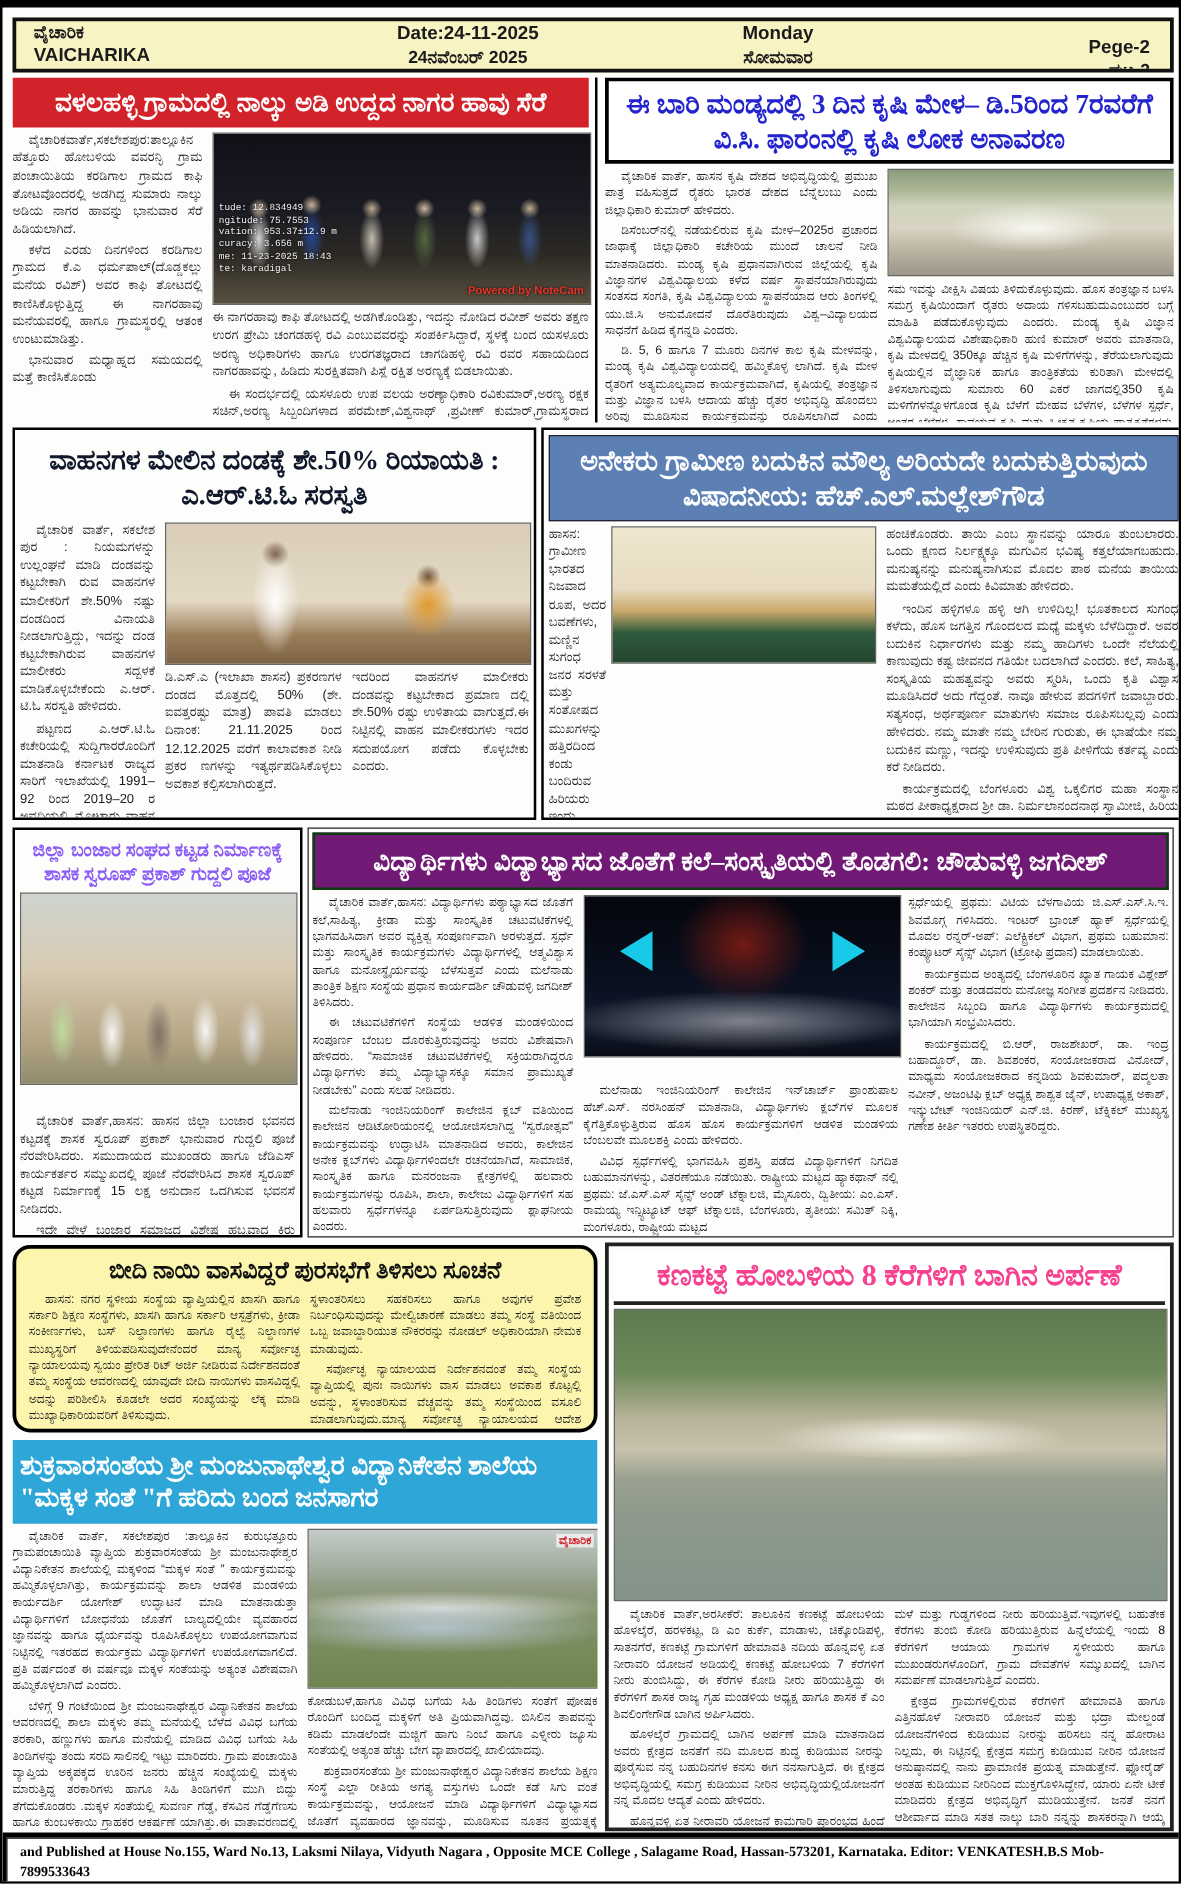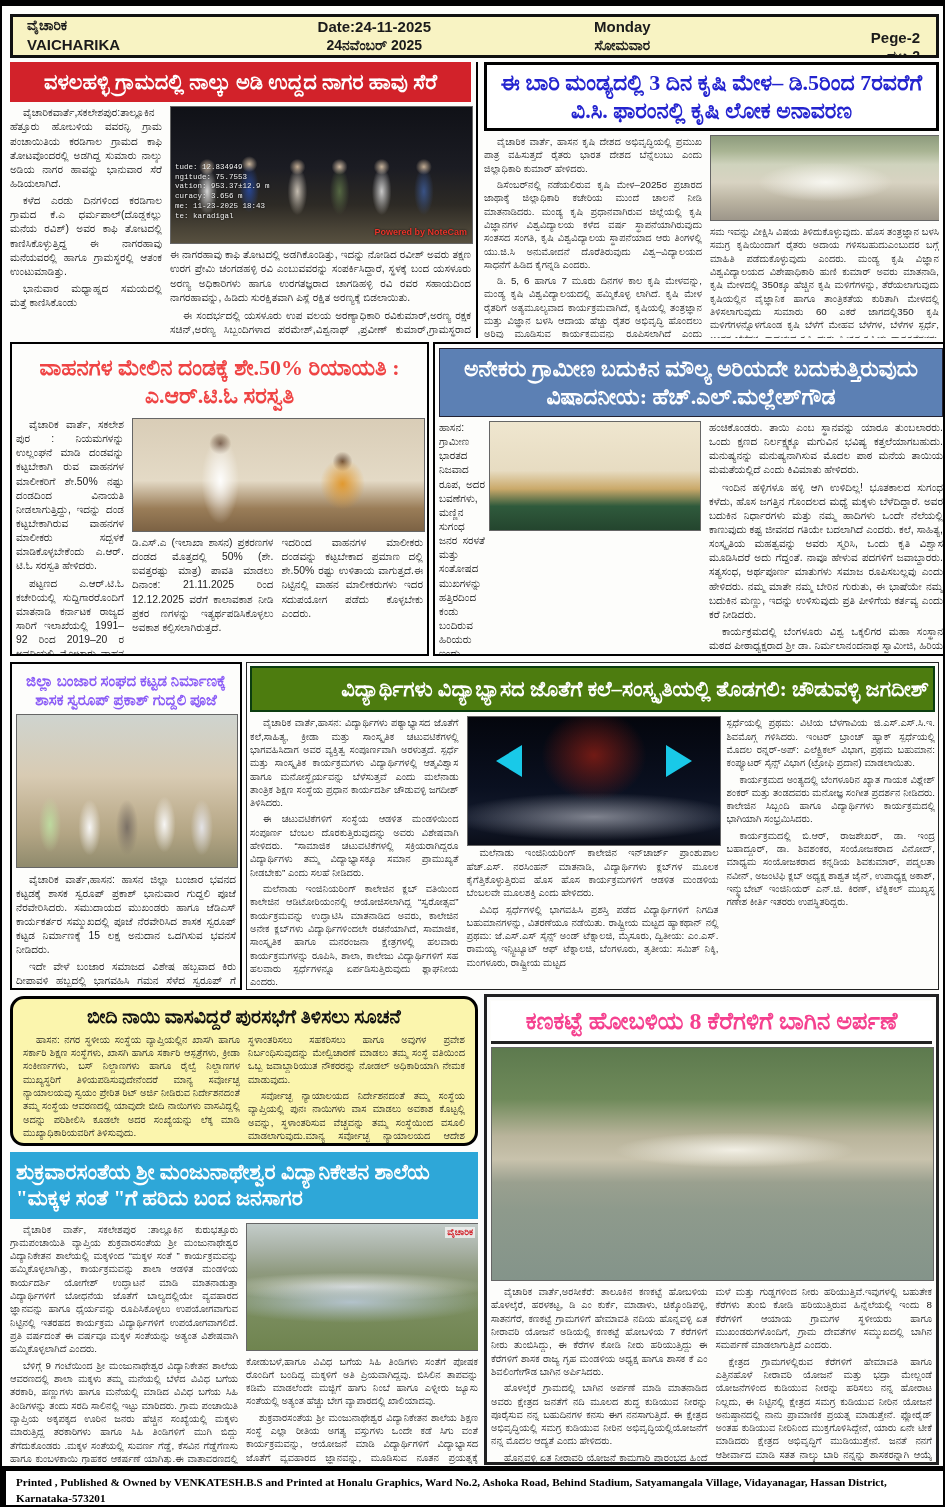--- a/index.html
+++ b/index.html
@@ -11,24 +11,24 @@
   .mast{background:#f8f3c3;border:3px solid #111;display:flex;align-items:center;}
   .mast .cell{flex:1;text-align:center;line-height:1.25;}
   .mast .cell.first{text-align:left;padding-left:14px;flex:.9;}
   .mast .cell.last{text-align:right;padding-right:16px;flex:.7;margin-top:22px;}
   .mast b{font-size:15px;}
   .mast .kn{font-size:14px;font-weight:bold;}
   
   .hl{font-weight:bold;text-align:center;line-height:1.25;font-family:Liberation Serif, serif;}
   .hl-red-band{background:#d2222a;color:#fff;font-size:21px;padding:7px 2px;}
   .hl-blue-box{border:3px solid #000;color:#2424cf;font-size:22px;padding:4px 6px;background:#fff;}
-  .hl-red-text{color:#ef4444;font-size:22px;padding:6px 2px;}
+  .hl-red-text{color:#0f172a;font-size:22px;padding:6px 2px;}
   .hl-blueband{background:#5c80b4;color:#fff;font-size:22px;padding:6px 4px;border:1px solid #223;}
   .hl-maroon{color:#8b5cf6;font-size:15px;padding:4px 1px;}
-  .hl-green{background:#4d7c0f;color:#fff;font-size:21px;padding:8px 4px;border:2px solid #0c3d10;text-align:right;}
+  .hl-green{background:#701a75;color:#fff;font-size:21px;padding:8px 4px;border:2px solid #0c3d10;}
   .hl-yellow{color:#111;font-size:19px;padding:2px 2px 4px;}
   .hl-pink{color:#f5418f;font-size:24px;padding:5px 2px;background:#fff;border-bottom:3px solid #222;}
   .hl-cyan{background:#2ea7d8;color:#fff;font-size:21px;padding:7px 6px;text-align:left;}
   
   .bp{font-size:10.4px;line-height:1.36;text-align:justify;margin:0 0 3px;text-indent:13px;}
   .bp.small{font-size:9.8px;}
   .cols{display:flex;gap:8px;}
   .col{flex:1;min-width:0;}
   
   .ph{position:relative;border:1px solid #666;overflow:hidden;}
@@ -188,39 +188,39 @@
         <p class="bp" style="text-indent:0;">ಹಂಚಿಕೊಂಡರು. ತಾಯಿ ಎಂಬ ಸ್ಥಾನವನ್ನು ಯಾರೂ ತುಂಬಲಾರರು. ಒಂದು ಕ್ಷಣದ ನಿರ್ಲಕ್ಷ್ಯಕ್ಕೂ ಮಗುವಿನ ಭವಿಷ್ಯ ಕತ್ತಲೆಯಾಗಬಹುದು. ಮನುಷ್ಯನನ್ನು ಮನುಷ್ಯನಾಗಿಸುವ ಮೊದಲ ಪಾಠ ಮನೆಯ ತಾಯಿಯ ಮಮತೆಯಲ್ಲಿದೆ ಎಂದು ಕಿವಿಮಾತು ಹೇಳಿದರು.</p>
         <p class="bp">ಇಂದಿನ ಹಳ್ಳಿಗಳೂ ಹಳ್ಳಿ ಆಗಿ ಉಳಿದಿಲ್ಲ! ಭೂತಕಾಲದ ಸುಗಂಧ ಕಳೆದು, ಹೊಸ ಜಗತ್ತಿನ ಗೊಂದಲದ ಮಧ್ಯೆ ಮಕ್ಕಳು ಬೆಳೆದಿದ್ದಾರೆ. ಅವರ ಬದುಕಿನ ನಿರ್ಧಾರಗಳು ಮತ್ತು ನಮ್ಮ ಹಾದಿಗಳು ಒಂದೇ ನೆಲೆಯಲ್ಲಿ ಕಾಣುವುದು ಕಷ್ಟ ಜೀವನದ ಗತಿಯೇ ಬದಲಾಗಿದೆ ಎಂದರು. ಕಲೆ, ಸಾಹಿತ್ಯ, ಸಂಸ್ಕೃತಿಯ ಮಹತ್ವವನ್ನು ಅವರು ಸ್ಮರಿಸಿ, ಒಂದು ಕೃತಿ ವಿಶ್ವಾಸ ಮೂಡಿಸಿದರೆ ಅದು ಗೆದ್ದಂತೆ. ನಾವೂ ಹೇಳುವ ಪದಗಳಿಗೆ ಜವಾಬ್ದಾರರು. ಸತ್ಯಸಂಧ, ಅರ್ಥಪೂರ್ಣ ಮಾತುಗಳು ಸಮಾಜ ರೂಪಿಸಬಲ್ಲವು ಎಂದು ಹೇಳಿದರು. ನಮ್ಮ ಮಾತೇ ನಮ್ಮ ಬೇರಿನ ಗುರುತು, ಈ ಭಾಷೆಯೇ ನಮ್ಮ ಬದುಕಿನ ಮಣ್ಣು, ಇದನ್ನು ಉಳಿಸುವುದು ಪ್ರತಿ ಪೀಳಿಗೆಯ ಕರ್ತವ್ಯ ಎಂದು ಕರೆ ನೀಡಿದರು.</p>
         <p class="bp">ಕಾರ್ಯಕ್ರಮದಲ್ಲಿ ಬೆಂಗಳೂರು ವಿಶ್ವ ಒಕ್ಕಲಿಗರ ಮಹಾ ಸಂಸ್ಥಾನ ಮಠದ ಪೀಠಾಧ್ಯಕ್ಷರಾದ ಶ್ರೀ ಡಾ. ನಿರ್ಮಲಾನಂದನಾಥ ಸ್ವಾಮೀಜಿ, ಹಿರಿಯ ಸಾಹಿತಿ ಆರ್.ಪಿ. ವೆಂಕಟೇಶ್ ಮೂರ್ತಿ, ಸಾಹಿತಿ ಮತ್ತು ರಂಗಕರ್ಮಿ ಉಮೇಶ್ ತೆಂಕಣಹಳ್ಳಿ, ಸಾಹಿತಿ ದಯಾ ಗಂಗನಘಟ್ಟ, ಚನ್ನರಾಯಪಟ್ಟಣ ತಾಲೂಕು ಕಸಾಪ ಅಧ್ಯಕ್ಷ ಹೆಚ್.ಎನ್, ಲೋಕೇಶ್ ಇತರರು ಉಪಸ್ಥಿತರಿದ್ದರು.</p>
       </div>
     </div>
   </div>
 
   <div class="abs" style="left:8px;top:656px;width:232px;height:328px;border:2px solid #000;padding:4px;">
     <div class="hl hl-maroon">ಜಿಲ್ಲಾ ಬಂಜಾರ ಸಂಘದ ಕಟ್ಟಡ ನಿರ್ಮಾಣಕ್ಕೆ ಶಾಸಕ ಸ್ವರೂಪ್ ಪ್ರಕಾಶ್ ಗುದ್ದಲಿ ಪೂಜೆ</div>
     <div class="ph ph-banjara" style="width:100%;height:152px;"></div>
-    <p class="bp" style="margin-top:5px;">ವೈಚಾರಿಕ ವಾರ್ತೆ,ಹಾಸನ: ಹಾಸನ ಜಿಲ್ಲಾ  ಬಂಜಾರ ಭವನದ ಕಟ್ಟಡಕ್ಕೆ ಶಾಸಕ ಸ್ವರೂಪ್ ಪ್ರಕಾಶ್ ಭಾನುವಾರ ಗುದ್ದಲಿ ಪೂಜೆ ನೆರವೇರಿಸಿದರು. ಸಮುದಾಯದ ಮುಖಂಡರು ಹಾಗೂ ಜೆಡಿಎಸ್ ಕಾರ್ಯಕರ್ತರ ಸಮ್ಮುಖದಲ್ಲಿ ಪೂಜೆ ನೆರವೇರಿಸಿದ ಶಾಸಕ ಸ್ವರೂಪ್ ಕಟ್ಟಡ ನಿರ್ಮಾಣಕ್ಕೆ 15 ಲಕ್ಷ ಅನುದಾನ ಒದಗಿಸುವ ಭವನಸೆ ನೀಡಿದರು.</p>
+    <p class="bp" style="margin-top:23px;">ವೈಚಾರಿಕ ವಾರ್ತೆ,ಹಾಸನ: ಹಾಸನ ಜಿಲ್ಲಾ  ಬಂಜಾರ ಭವನದ ಕಟ್ಟಡಕ್ಕೆ ಶಾಸಕ ಸ್ವರೂಪ್ ಪ್ರಕಾಶ್ ಭಾನುವಾರ ಗುದ್ದಲಿ ಪೂಜೆ ನೆರವೇರಿಸಿದರು. ಸಮುದಾಯದ ಮುಖಂಡರು ಹಾಗೂ ಜೆಡಿಎಸ್ ಕಾರ್ಯಕರ್ತರ ಸಮ್ಮುಖದಲ್ಲಿ ಪೂಜೆ ನೆರವೇರಿಸಿದ ಶಾಸಕ ಸ್ವರೂಪ್ ಕಟ್ಟಡ ನಿರ್ಮಾಣಕ್ಕೆ 15 ಲಕ್ಷ ಅನುದಾನ ಒದಗಿಸುವ ಭವನಸೆ ನೀಡಿದರು.</p>
     <p class="bp">ಇದೇ ವೇಳೆ ಬಂಜಾರ ಸಮಾಜದ ವಿಶೇಷ ಹಬ್ಬವಾದ ಕಿರು ದೀಪಾವಳಿ ಹಬ್ಬದಲ್ಲಿ ಭಾಗವಹಿಸಿ ಗಮನ ಸೆಳೆದ ಸ್ವರೂಪ್ ಗೆ ಸಮಾಜದ ಮುಖಂಡರು ಅಭಿನಂದನೆ ಸಲ್ಲಿಸಿ ಸನ್ಯಾಸಿ ಗೌರವಿಸಿದರು.</p>
   </div>
 
   <div class="abs" style="left:244px;top:656px;width:693px;height:328px;border:1px solid #222;padding:3px;">
     <div class="hl hl-green">ವಿದ್ಯಾರ್ಥಿಗಳು ವಿದ್ಯಾಭ್ಯಾಸದ ಜೊತೆಗೆ ಕಲೆ–ಸಂಸ್ಕೃತಿಯಲ್ಲಿ ತೊಡಗಲಿ: ಚೌಡುವಳ್ಳಿ ಜಗದೀಶ್</div>
     <div class="cols" style="margin-top:4px;">
       <div class="col">
         <p class="bp small">ವೈಚಾರಿಕ ವಾರ್ತೆ,ಹಾಸನ: ವಿದ್ಯಾರ್ಥಿಗಳು ಪಠ್ಯಾಭ್ಯಾಸದ ಜೊತೆಗೆ ಕಲೆ,ಸಾಹಿತ್ಯ, ಕ್ರೀಡಾ ಮತ್ತು ಸಾಂಸ್ಕೃತಿಕ ಚಟುವಟಿಕೆಗಳಲ್ಲಿ ಭಾಗವಹಿಸಿದಾಗ ಅವರ ವ್ಯಕ್ತಿತ್ವ ಸಂಪೂರ್ಣವಾಗಿ ಅರಳುತ್ತದೆ. ಸ್ಪರ್ಧೆ ಮತ್ತು ಸಾಂಸ್ಕೃತಿಕ ಕಾರ್ಯಕ್ರಮಗಳು ವಿದ್ಯಾರ್ಥಿಗಳಲ್ಲಿ ಆತ್ಮವಿಶ್ವಾಸ ಹಾಗೂ ಮನೋಸ್ಥೈರ್ಯವನ್ನು ಬೆಳೆಸುತ್ತವೆ ಎಂದು ಮಲೆನಾಡು ತಾಂತ್ರಿಕ ಶಿಕ್ಷಣ ಸಂಸ್ಥೆಯ ಪ್ರಧಾನ ಕಾರ್ಯದರ್ಶಿ ಚೌಡುವಳ್ಳಿ ಜಗದೀಶ್ ತಿಳಿಸಿದರು.</p>
         <p class="bp small">ಈ ಚಟುವಟಿಕೆಗಳಿಗೆ ಸಂಸ್ಥೆಯ ಆಡಳಿತ ಮಂಡಳಿಯಿಂದ ಸಂಪೂರ್ಣ ಬೆಂಬಲ ದೊರಕುತ್ತಿರುವುದನ್ನು ಅವರು ವಿಶೇಷವಾಗಿ ಹೇಳಿದರು. “ಸಾಮಾಜಿಕ ಚಟುವಟಿಕೆಗಳಲ್ಲಿ ಸಕ್ರಿಯರಾಗಿದ್ದರೂ ವಿದ್ಯಾರ್ಥಿಗಳು ತಮ್ಮ ವಿದ್ಯಾಭ್ಯಾಸಕ್ಕೂ ಸಮಾನ ಪ್ರಾಮುಖ್ಯತೆ ನೀಡಬೇಕು” ಎಂದು ಸಲಹೆ ನೀಡಿದರು.</p>
         <p class="bp small">ಮಲೆನಾಡು ಇಂಜಿನಿಯರಿಂಗ್ ಕಾಲೇಜಿನ ಕ್ಲಬ್ ವತಿಯಿಂದ ಕಾಲೇಜಿನ ಆಡಿಟೋರಿಯಂನಲ್ಲಿ ಆಯೋಜಿಸಲಾಗಿದ್ದ “ಸ್ವರೋತ್ಸವ” ಕಾರ್ಯಕ್ರಮವನ್ನು ಉದ್ಘಾಟಿಸಿ ಮಾತನಾಡಿದ ಅವರು, ಕಾಲೇಜಿನ ಅನೇಕ ಕ್ಲಬ್‌ಗಳು ವಿದ್ಯಾರ್ಥಿಗಳಿಂದಲೇ ರಚನೆಯಾಗಿದೆ, ಸಾಮಾಜಿಕ, ಸಾಂಸ್ಕೃತಿಕ ಹಾಗೂ ಮನರಂಜನಾ ಕ್ಷೇತ್ರಗಳಲ್ಲಿ ಹಲವಾರು ಕಾರ್ಯಕ್ರಮಗಳನ್ನು ರೂಪಿಸಿ, ಶಾಲಾ, ಕಾಲೇಜು ವಿದ್ಯಾರ್ಥಿಗಳಿಗೆ ಸಹ ಹಲವಾರು ಸ್ಪರ್ಧೆಗಳನ್ನೂ ಏರ್ಪಡಿಸುತ್ತಿರುವುದು ಶ್ಲಾಘನೀಯ ಎಂದರು.</p>
 
       </div>
       <div style="width:252px;flex:none;">
         <div class="ph ph-stage" style="width:100%;height:128px;">
           <div class="tri left"></div>
           <div class="tri right"></div>
         </div>
-        <p class="bp small" style="margin-top:0;">ಮಲೆನಾಡು ಇಂಜಿನಿಯರಿಂಗ್ ಕಾಲೇಜಿನ ಇನ್‌ಚಾರ್ಜ್ ಪ್ರಾಂಶುಪಾಲ ಹೆಚ್.ಎಸ್. ನರಸಿಂಹನ್ ಮಾತನಾಡಿ, ವಿದ್ಯಾರ್ಥಿಗಳು ಕ್ಲಬ್‌ಗಳ ಮೂಲಕ ಕೈಗೆತ್ತಿಕೊಳ್ಳುತ್ತಿರುವ ಹೊಸ ಹೊಸ ಕಾರ್ಯಕ್ರಮಗಳಿಗೆ ಆಡಳಿತ ಮಂಡಳಿಯ ಬೆಂಬಲವೇ ಮೂಲಶಕ್ತಿ ಎಂದು ಹೇಳಿದರು.</p>
+        <p class="bp small" style="margin-top:20px;">ಮಲೆನಾಡು ಇಂಜಿನಿಯರಿಂಗ್ ಕಾಲೇಜಿನ ಇನ್‌ಚಾರ್ಜ್ ಪ್ರಾಂಶುಪಾಲ ಹೆಚ್.ಎಸ್. ನರಸಿಂಹನ್ ಮಾತನಾಡಿ, ವಿದ್ಯಾರ್ಥಿಗಳು ಕ್ಲಬ್‌ಗಳ ಮೂಲಕ ಕೈಗೆತ್ತಿಕೊಳ್ಳುತ್ತಿರುವ ಹೊಸ ಹೊಸ ಕಾರ್ಯಕ್ರಮಗಳಿಗೆ ಆಡಳಿತ ಮಂಡಳಿಯ ಬೆಂಬಲವೇ ಮೂಲಶಕ್ತಿ ಎಂದು ಹೇಳಿದರು.</p>
         <p class="bp small">ವಿವಿಧ ಸ್ಪರ್ಧೆಗಳಲ್ಲಿ ಭಾಗವಹಿಸಿ ಪ್ರಶಸ್ತಿ ಪಡೆದ ವಿದ್ಯಾರ್ಥಿಗಳಿಗೆ ನಿಗದಿತ ಬಹುಮಾನಗಳನ್ನು, ವಿತರಣೆಯೂ ನಡೆಯಿತು. ರಾಷ್ಟ್ರೀಯ ಮಟ್ಟದ ಹ್ಯಾಕಥಾನ್ ನಲ್ಲಿ ಪ್ರಥಮ: ಜೆ.ಎಸ್.ಎಸ್ ಸೈನ್ಸ್ ಅಂಡ್ ಟೆಕ್ನಾಲಜಿ, ಮೈಸೂರು, ದ್ವಿತೀಯ: ಎಂ.ಎಸ್. ರಾಮಯ್ಯ ಇನ್ಸ್ಟಿಟ್ಯೂಟ್ ಆಫ್ ಟೆಕ್ನಾಲಜಿ, ಬೆಂಗಳೂರು, ತೃತೀಯ: ಸಮಿತ್ ನಿಕ್ಕಿ, ಮಂಗಳೂರು, ರಾಷ್ಟ್ರೀಯ ಮಟ್ಟದ</p>
       </div>
       <div class="col">
         <p class="bp small" style="text-indent:0;">ಸ್ಪರ್ಧೆಯಲ್ಲಿ ಪ್ರಥಮ: ವಿಟಿಯ ಬೆಳಗಾವಿಯ ಜಿ.ಎಸ್.ಎಸ್.ಸಿ.ಇ. ಶಿವಮೊಗ್ಗ ಗಳಿಸಿದರು. ಇಂಟರ್ ಬ್ರಾಂಚ್ ಹ್ಯಾಕ್ ಸ್ಪರ್ಧೆಯಲ್ಲಿ ಮೊದಲ ರನ್ನರ್-ಅಪ್: ಎಲೆಕ್ಟ್ರಿಕಲ್ ವಿಭಾಗ, ಪ್ರಥಮ ಬಹುಮಾನ: ಕಂಪ್ಯೂಟರ್ ಸೈನ್ಸ್ ವಿಭಾಗ (ಟ್ರೋಫಿ ಪ್ರದಾನ) ಮಾಡಲಾಯಿತು.</p>
         <p class="bp small">ಕಾರ್ಯಕ್ರಮದ ಅಂತ್ಯದಲ್ಲಿ ಬೆಂಗಳೂರಿನ ಖ್ಯಾತ ಗಾಯಕ ವಿಶ್ಲೇಶ್ ಶಂಕರ್ ಮತ್ತು ತಂಡದವರು ಮನೋಜ್ಞ ಸಂಗೀತ ಪ್ರದರ್ಶನ ನೀಡಿದರು. ಕಾಲೇಜಿನ ಸಿಬ್ಬಂದಿ ಹಾಗೂ ವಿದ್ಯಾರ್ಥಿಗಳು ಕಾರ್ಯಕ್ರಮದಲ್ಲಿ ಭಾಗಿಯಾಗಿ ಸಂಭ್ರಮಿಸಿದರು.</p>
         <p class="bp small">ಕಾರ್ಯಕ್ರಮದಲ್ಲಿ ಬಿ.ಆರ್, ರಾಜಶೇಖರ್, ಡಾ. ಇಂದ್ರ ಬಹಾದ್ದೂರ್, ಡಾ. ಶಿವಶಂಕರ, ಸಂಯೋಜಕರಾದ ವಿನೋದ್, ಮಾಧ್ಯಮ ಸಂಯೋಜಕರಾದ ಕನ್ನಡಿಯ ಶಿವಕುಮಾರ್, ಪದ್ಮಲತಾ ನವೀನ್, ಅಜಂಟಿಫಿ ಕ್ಲಬ್ ಅಧ್ಯಕ್ಷ ಶಾಶ್ವತ ಜೈನ್, ಉಪಾಧ್ಯಕ್ಷ ಅಕಾಶ್, ಇನ್ಕ್ಯುಬೇಟ್ ಇಂಜಿನಿಯರ್ ಎನ್.ಜಿ. ಕಿರಣ್, ಟೆಕ್ನಿಕಲ್ ಮುಖ್ಯಸ್ಥ ಗಣೇಶ ಕೀರ್ತಿ ಇತರರು ಉಪಸ್ಥಿತರಿದ್ದರು.</p>
       </div>
     </div>
   </div>
 
@@ -267,18 +267,17 @@
           <div class="wm-red">ವೈಚಾರಿಕ</div>
         </div>
         <p class="bp small" style="margin-top:4px;text-indent:0;">ಕೋಡುಬಳೆ,ಹಾಗೂ ವಿವಿಧ ಬಗೆಯ ಸಿಹಿ ತಿಂಡಿಗಳು ಸಂತೆಗೆ ಪೋಷಕ ರೊಂದಿಗೆ ಬಂದಿದ್ದ ಮಕ್ಕಳಿಗೆ ಅತಿ ಪ್ರಿಯವಾಗಿದ್ದವು. ಬಿಸಿಲಿನ ತಾಪವನ್ನು ಕಡಿಮೆ ಮಾಡಲೆಂದೇ ಮಜ್ಜಿಗೆ ಹಾಗು ನಿಂಬೆ ಹಾಗೂ ಎಳ್ನೀರು ಜ್ಯೂಸು ಸಂತೆಯಲ್ಲಿ ಅತ್ಯಂತ ಹೆಚ್ಚು ಬೇಗ ವ್ಯಾಪಾರದಲ್ಲಿ ಖಾಲಿಯಾದವು.</p>
         <p class="bp small">ಶುಕ್ರವಾರಸಂತೆಯ ಶ್ರೀ ಮಂಜುನಾಥೇಶ್ವರ ವಿದ್ಯಾನಿಕೇತನ ಶಾಲೆಯ ಶಿಕ್ಷಣ ಸಂಸ್ಥೆ ಎಲ್ಲಾ ರೀತಿಯ ಅಗತ್ಯ ವಸ್ತುಗಳು ಒಂದೇ ಕಡೆ ಸಿಗು ವಂತೆ ಕಾರ್ಯಕ್ರಮವನ್ನು, ಆಯೋಜನೆ ಮಾಡಿ ವಿದ್ಯಾರ್ಥಿಗಳಿಗೆ ವಿದ್ಯಾಭ್ಯಾಸದ ಜೊತೆಗೆ ವ್ಯವಹಾರದ ಜ್ಞಾನವನ್ನು, ಮೂಡಿಸುವ ನೂತನ ಪ್ರಯತ್ನಕ್ಕೆ ಗ್ರಾಮಸ್ಥರು, ಗ್ರಾಹಕರು ಶ್ಲಾಘನೆ ವ್ಯಕ್ತಪಡಿಸಿದರು.</p>
       </div>
     </div>
   </div>
 
   <div class="abs foot" style="left:0;top:1460px;width:945px;height:47px;">
     <div class="inner">
-      <div>Printed , Published &amp; Owned by VENKATESH.B.S   and Printed at   Honalu Graphics, Ward No.2,   Ashoka Road, Behind Stadium, Satyamangala Village, Vidayanagar, Hassan District, Karnataka-573201</div>
       <div>and Published at House No.155,  Ward No.13, Laksmi Nilaya, Vidyuth Nagara , Opposite  MCE College , Salagame Road, Hassan-573201, Karnataka.    Editor:  VENKATESH.B.S Mob-7899533643</div>
     </div>
   </div>
 
 </div>
 
 </body></html>

